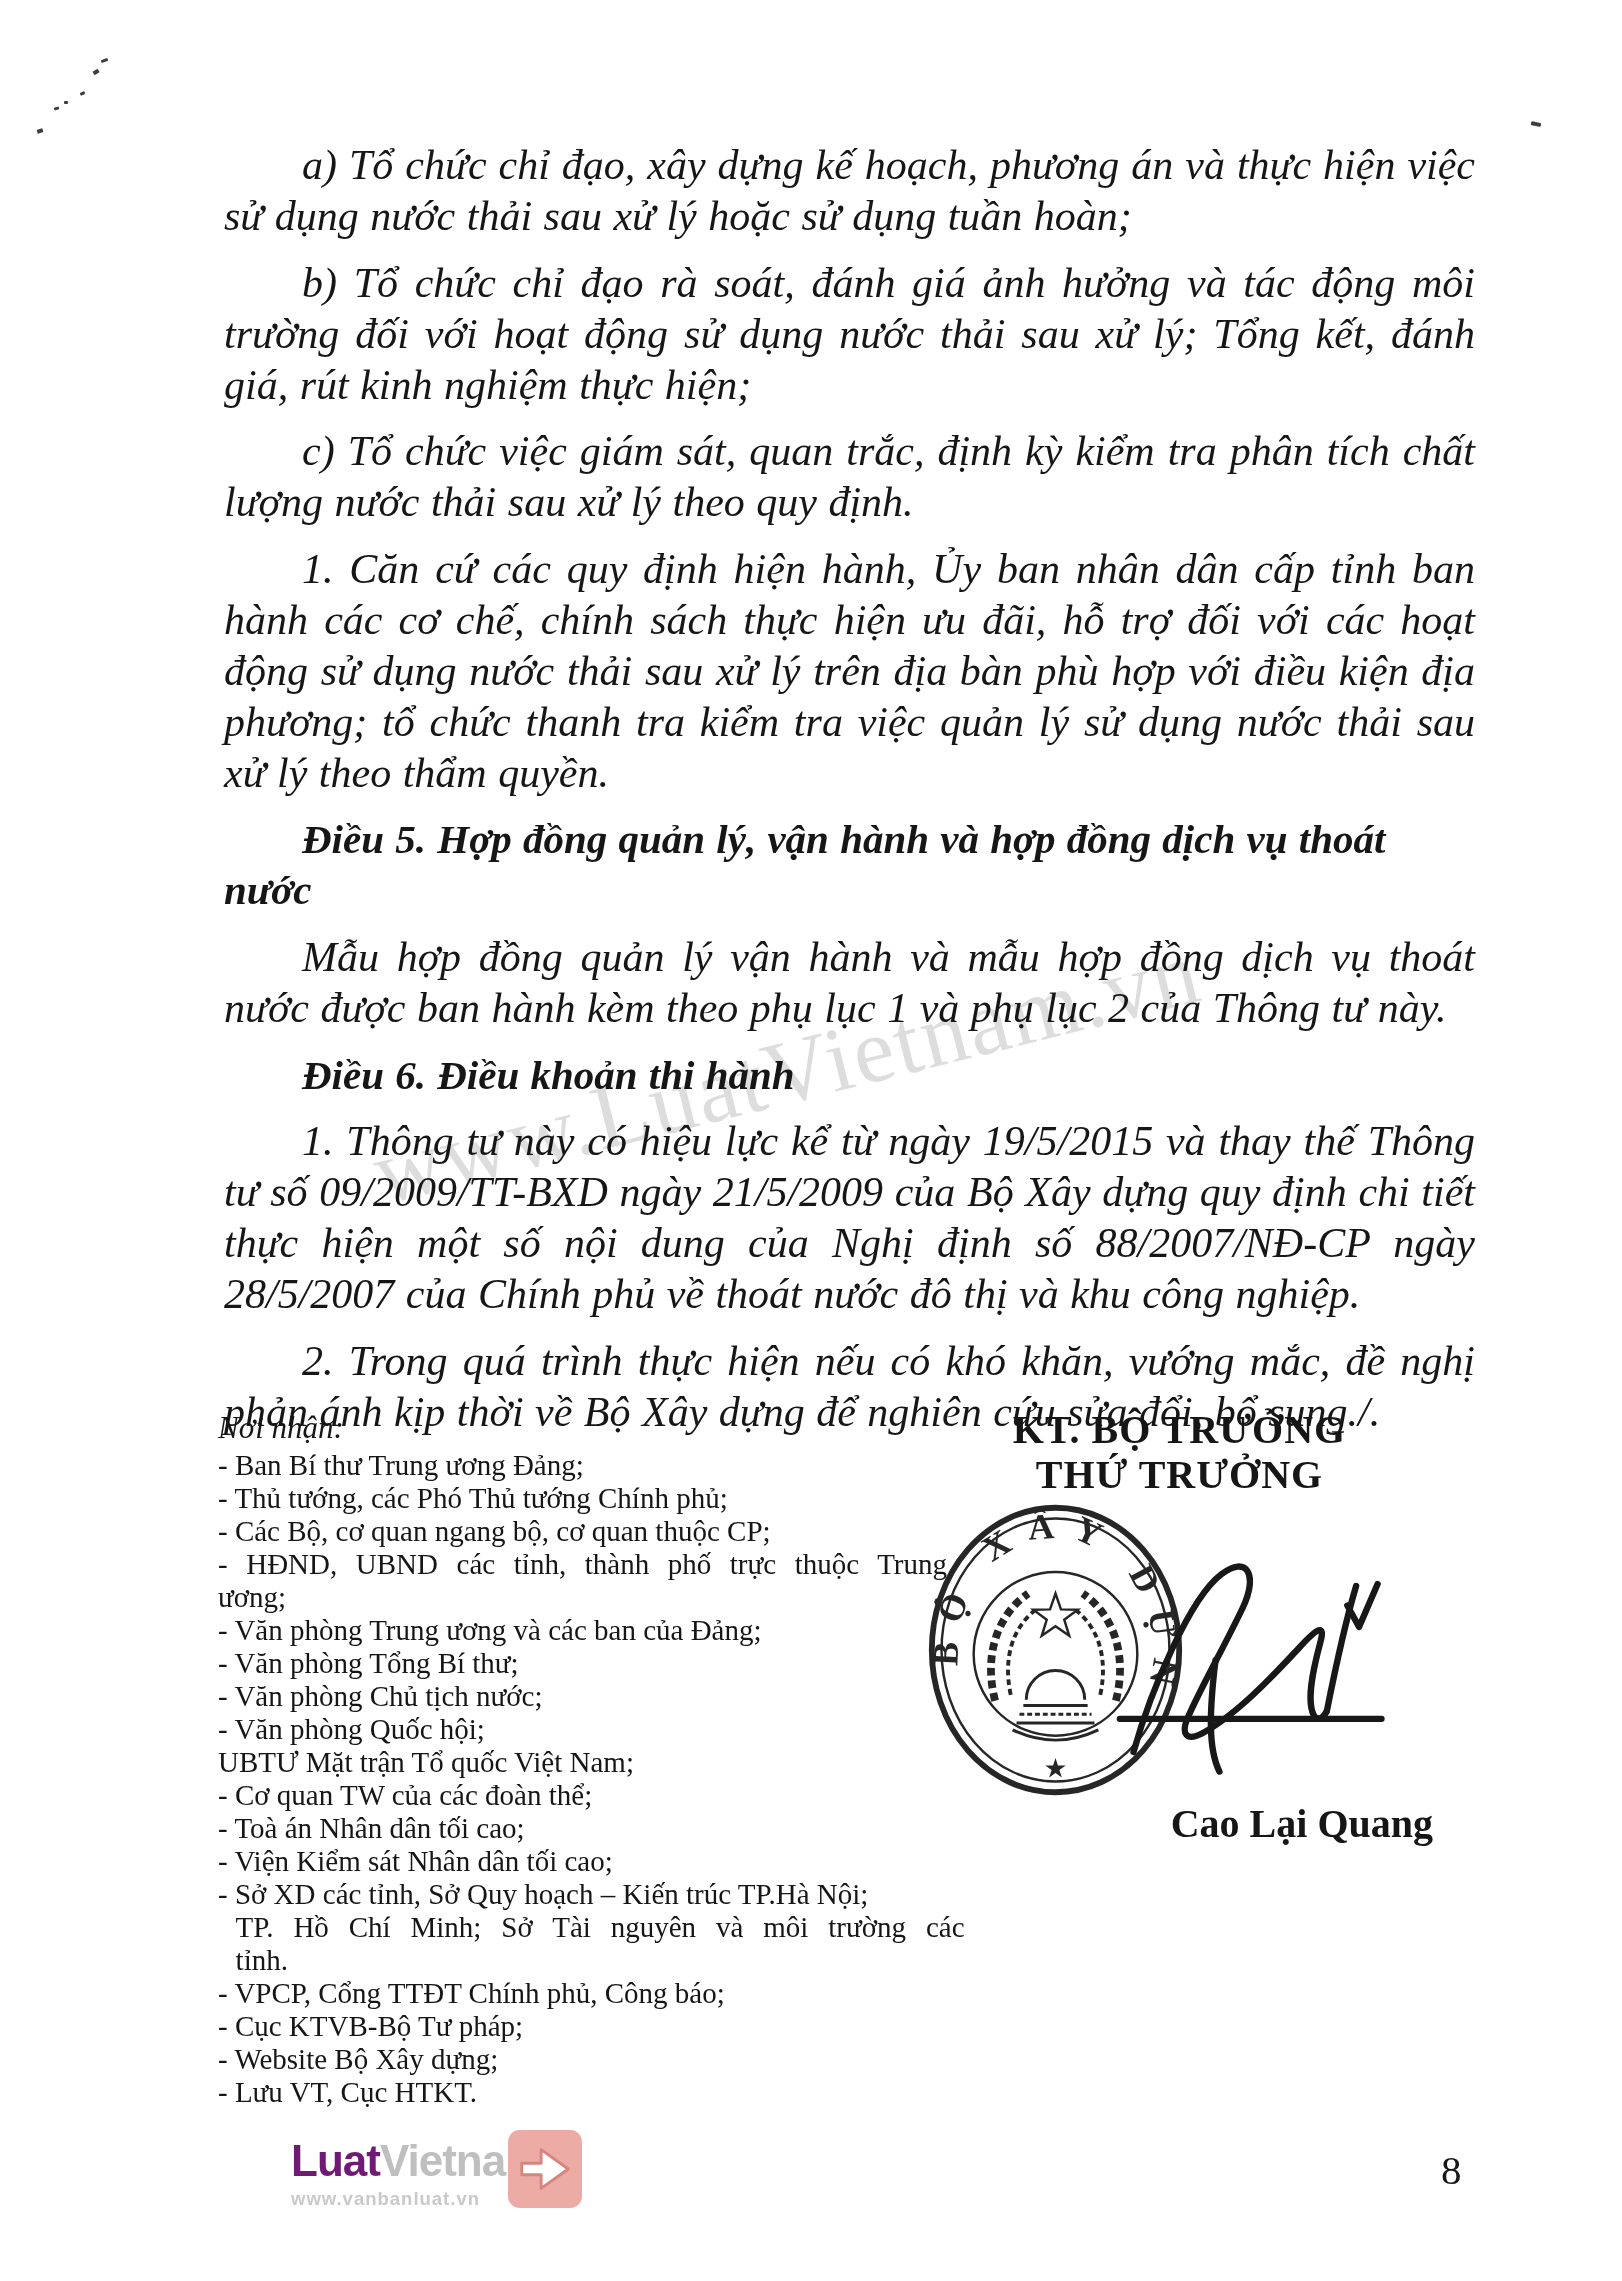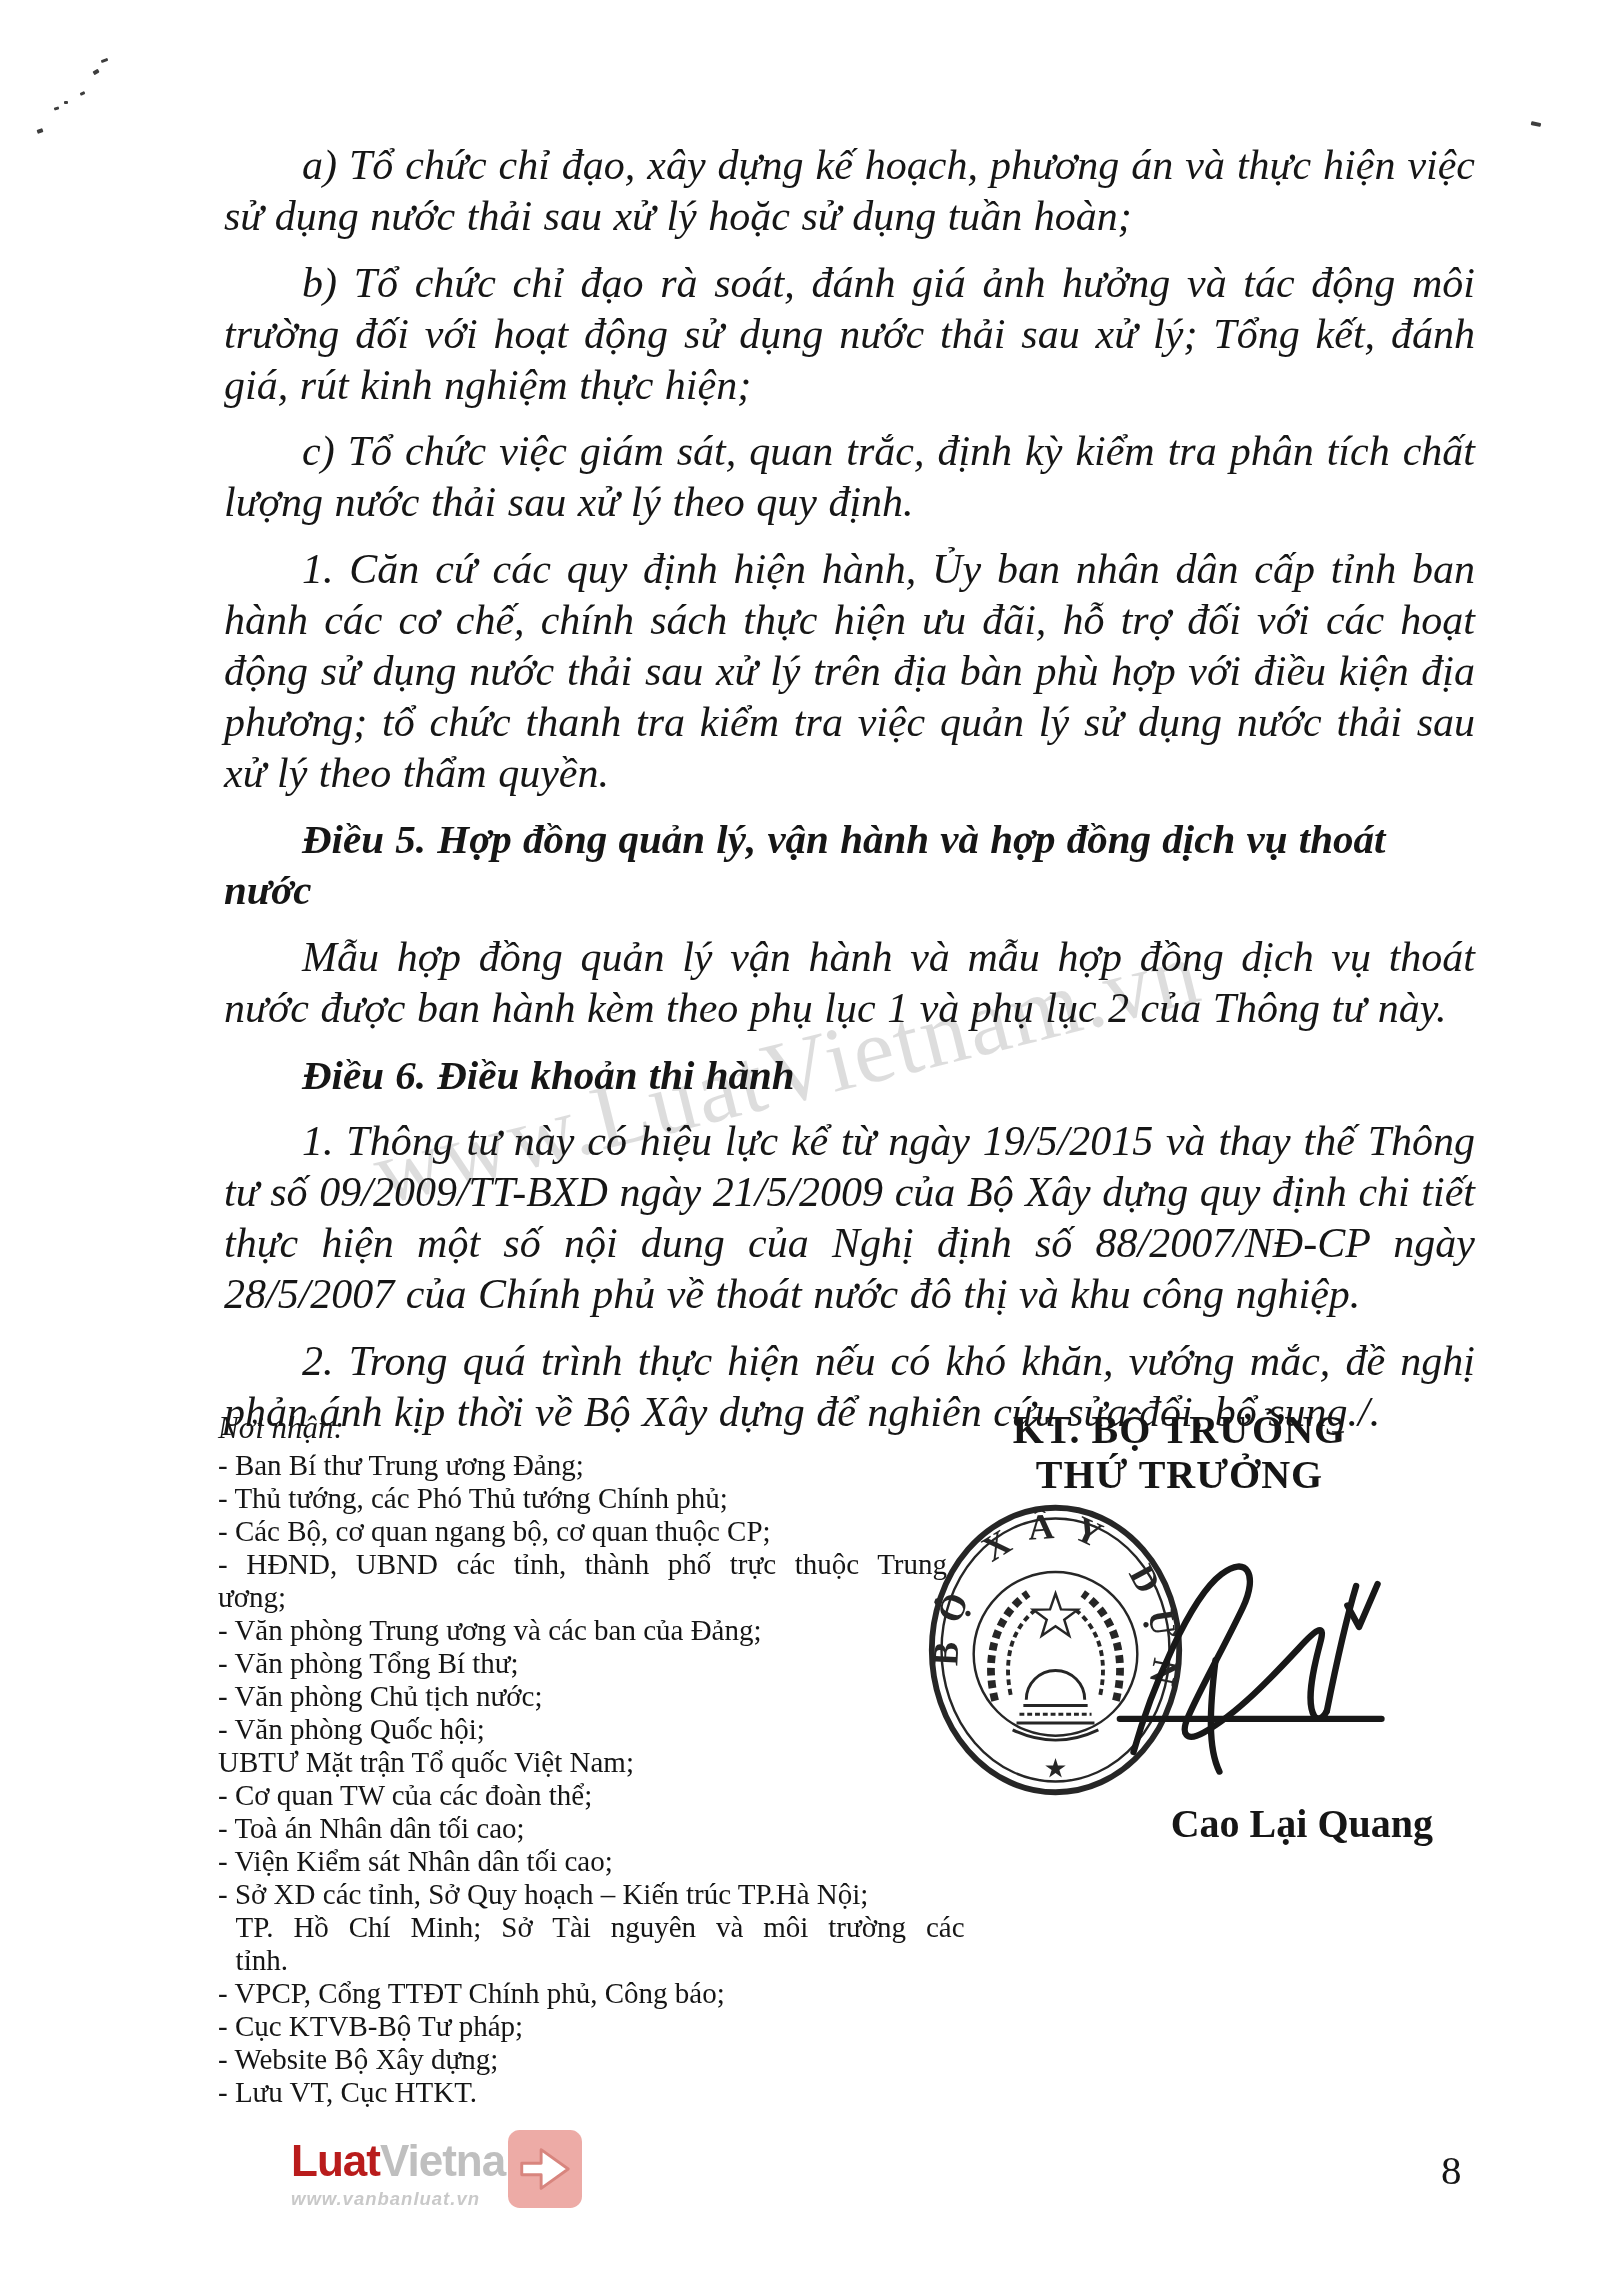--- a/index.html
+++ b/index.html
@@ -30,21 +30,21 @@
   .sig-title{font-weight:bold;font-size:40px;line-height:45px;letter-spacing:1px;}
   .signer-name{position:absolute;left:926px;top:1800px;width:507px;text-align:right;
                font-weight:bold;font-size:40px;}
 
   .seal-svg{position:absolute;left:923px;top:1500px;opacity:.92;}
   .sign-svg{position:absolute;left:1071px;top:1543px;}
 
   
   .logo{position:absolute;left:291px;top:2136px;font-family:"Liberation Sans",sans-serif;}
   .logo-text{font-size:44px;font-weight:bold;letter-spacing:-1px;white-space:nowrap;}
-  .logo-url{font-size:18.5px;font-weight:bold;color:#c9c9c9;letter-spacing:1px;margin-top:2px;font-style:italic;}
+  .logo-url{font-size:18.5px;font-weight:bold;color:#c9c9c9;letter-spacing:1px;margin-top:2px;}
   .logo-arrow{position:absolute;left:217px;top:-5.9px;width:74px;height:78px;border-radius:11.7px;
               background:#edaba6;}
   .logo-arrow svg{position:absolute;left:5.9px;top:7.8px;}
 
   
   .page-number{position:absolute;left:1441px;top:2146px;font-size:41px;}
   .speck{position:absolute;background:#1c1c1c;border-radius:1px;opacity:.85;}
 </style>
 </head>
 <body>
@@ -142,21 +142,21 @@
       <path d="M 262 172 C 270 132 280 84 292 44"></path>
       <path d="M 283 64 L 295 86 L 314 42"></path>
       <path d="M 148 120 C 142 170 140 210 152 234"></path>
     </g>
   </svg>
 
   <div class="signer-name">Cao Lại Quang</div>
 
   <div class="logo">
     <div class="logo-text">
-      <span style="color: #b91c1c;">Luat</span><span style="color: rgb(191, 191, 191);">Vietnam</span>
+      <span style="color: #701a75;">Luat</span><span style="color: rgb(191, 191, 191);">Vietnam</span>
     </div>
     <div class="logo-url">www.vanbanluat.vn</div>
     <div class="logo-arrow" style="background: rgb(237, 171, 166);">
       <svg width="62" height="62" viewBox="0 0 64 64">
         <path d="M 8 26 H 28 V 12 L 56 32 L 28 52 V 38 H 8 Z" fill="#ffffff" stroke="#d8857e" stroke-width="3" stroke-linejoin="round"></path>
       </svg>
     </div>
   </div>
 
   <div class="page-number">8</div>

